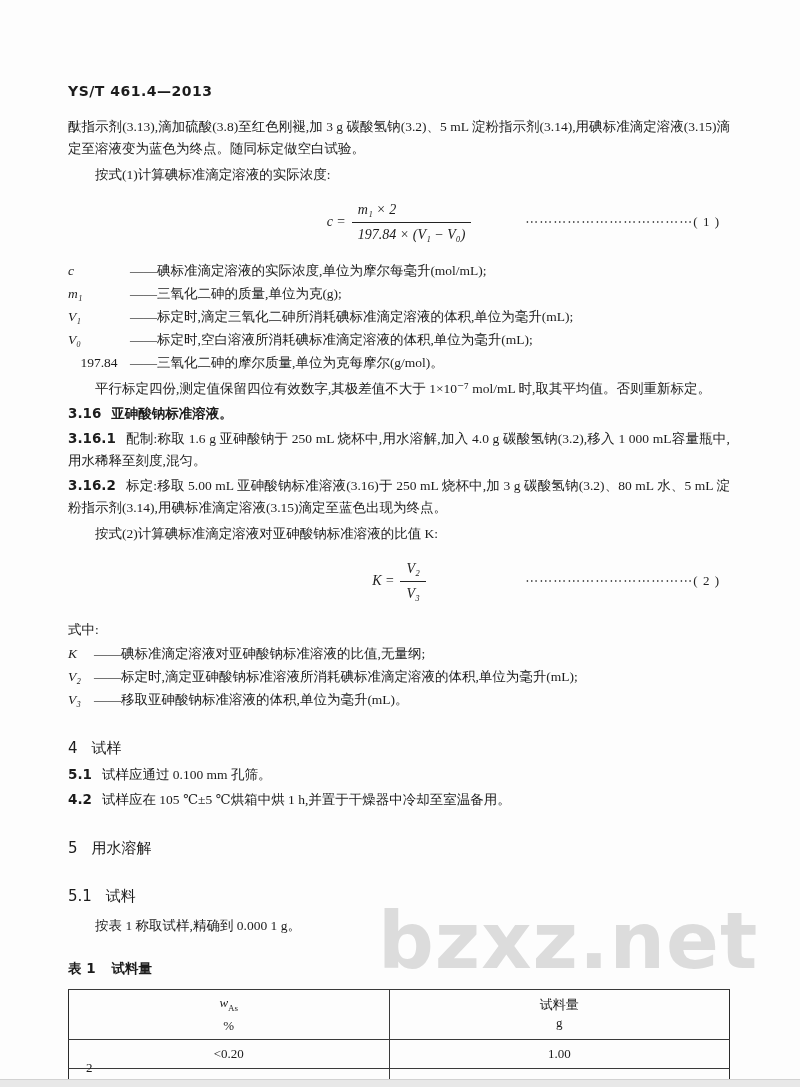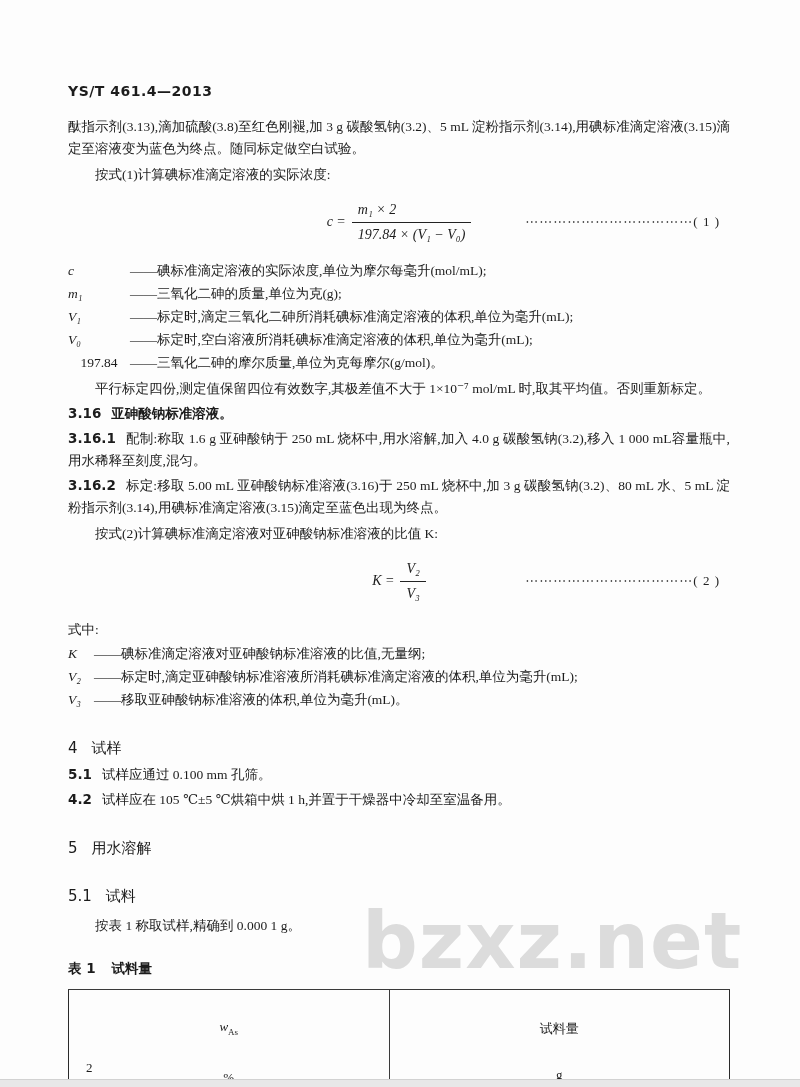--- a/index.html
+++ b/index.html
@@ -66,23 +66,23 @@
     background:transparent;
   }
   table.t1 td,table.t1 th{
     border:1px solid #3a3a3a;
     border-left:none;border-right:none;
     text-align:center;font-weight:normal;font-size:13px;
     padding:3px 4px;
   }
   table.t1 .colsep{border-right:1px solid #3a3a3a;}
   table.t1 thead td{padding:4px;}
-  .hdr-stack span{display:block;line-height:26px;margin-top:20px;}
+  .hdr-stack span{display:block;line-height:18px;}
   .watermark{
-    position:absolute;left:362px;top:930px;z-index:1;
+    position:absolute;left:378px;top:930px;z-index:1;
     font-family:"DejaVu Sans","Liberation Sans",sans-serif;
     font-weight:bold;font-size:78px;letter-spacing:1px;
     color:#dcdcdc;user-select:none;
   }
   .page-number{
     position:absolute;left:86px;bottom:8px;z-index:2;
     font-size:13px;
   }
   .bottom-strip{
     position:absolute;left:0;bottom:0;width:100%;height:7px;

